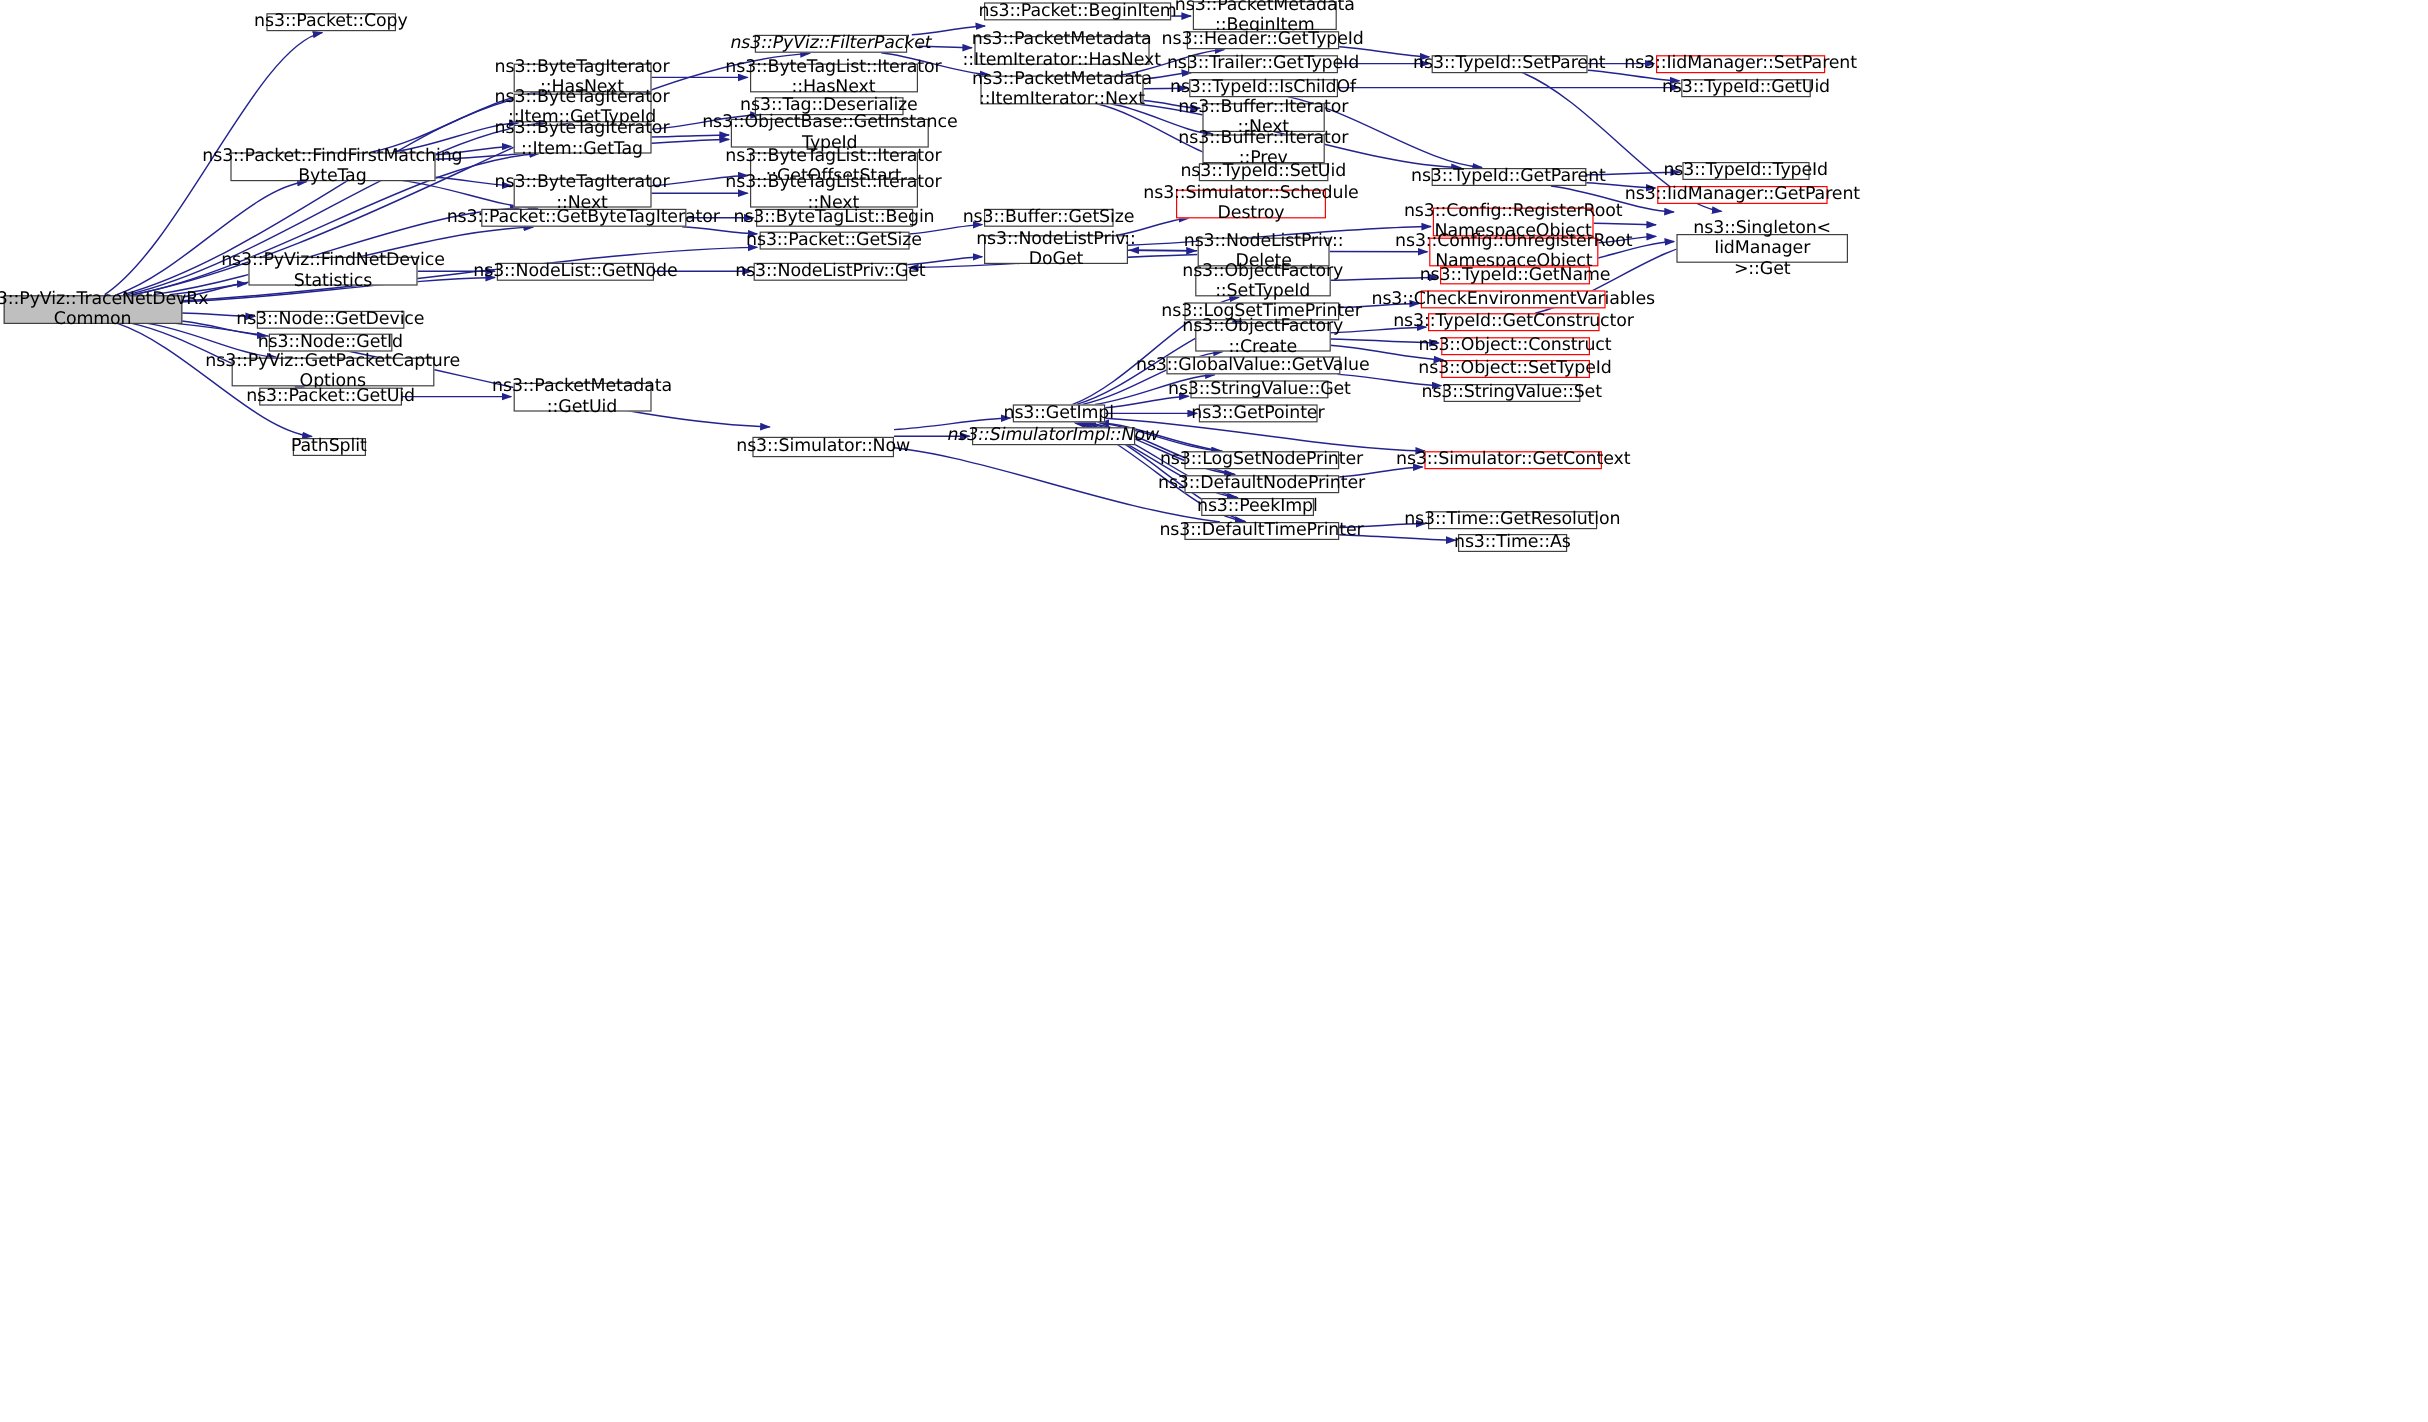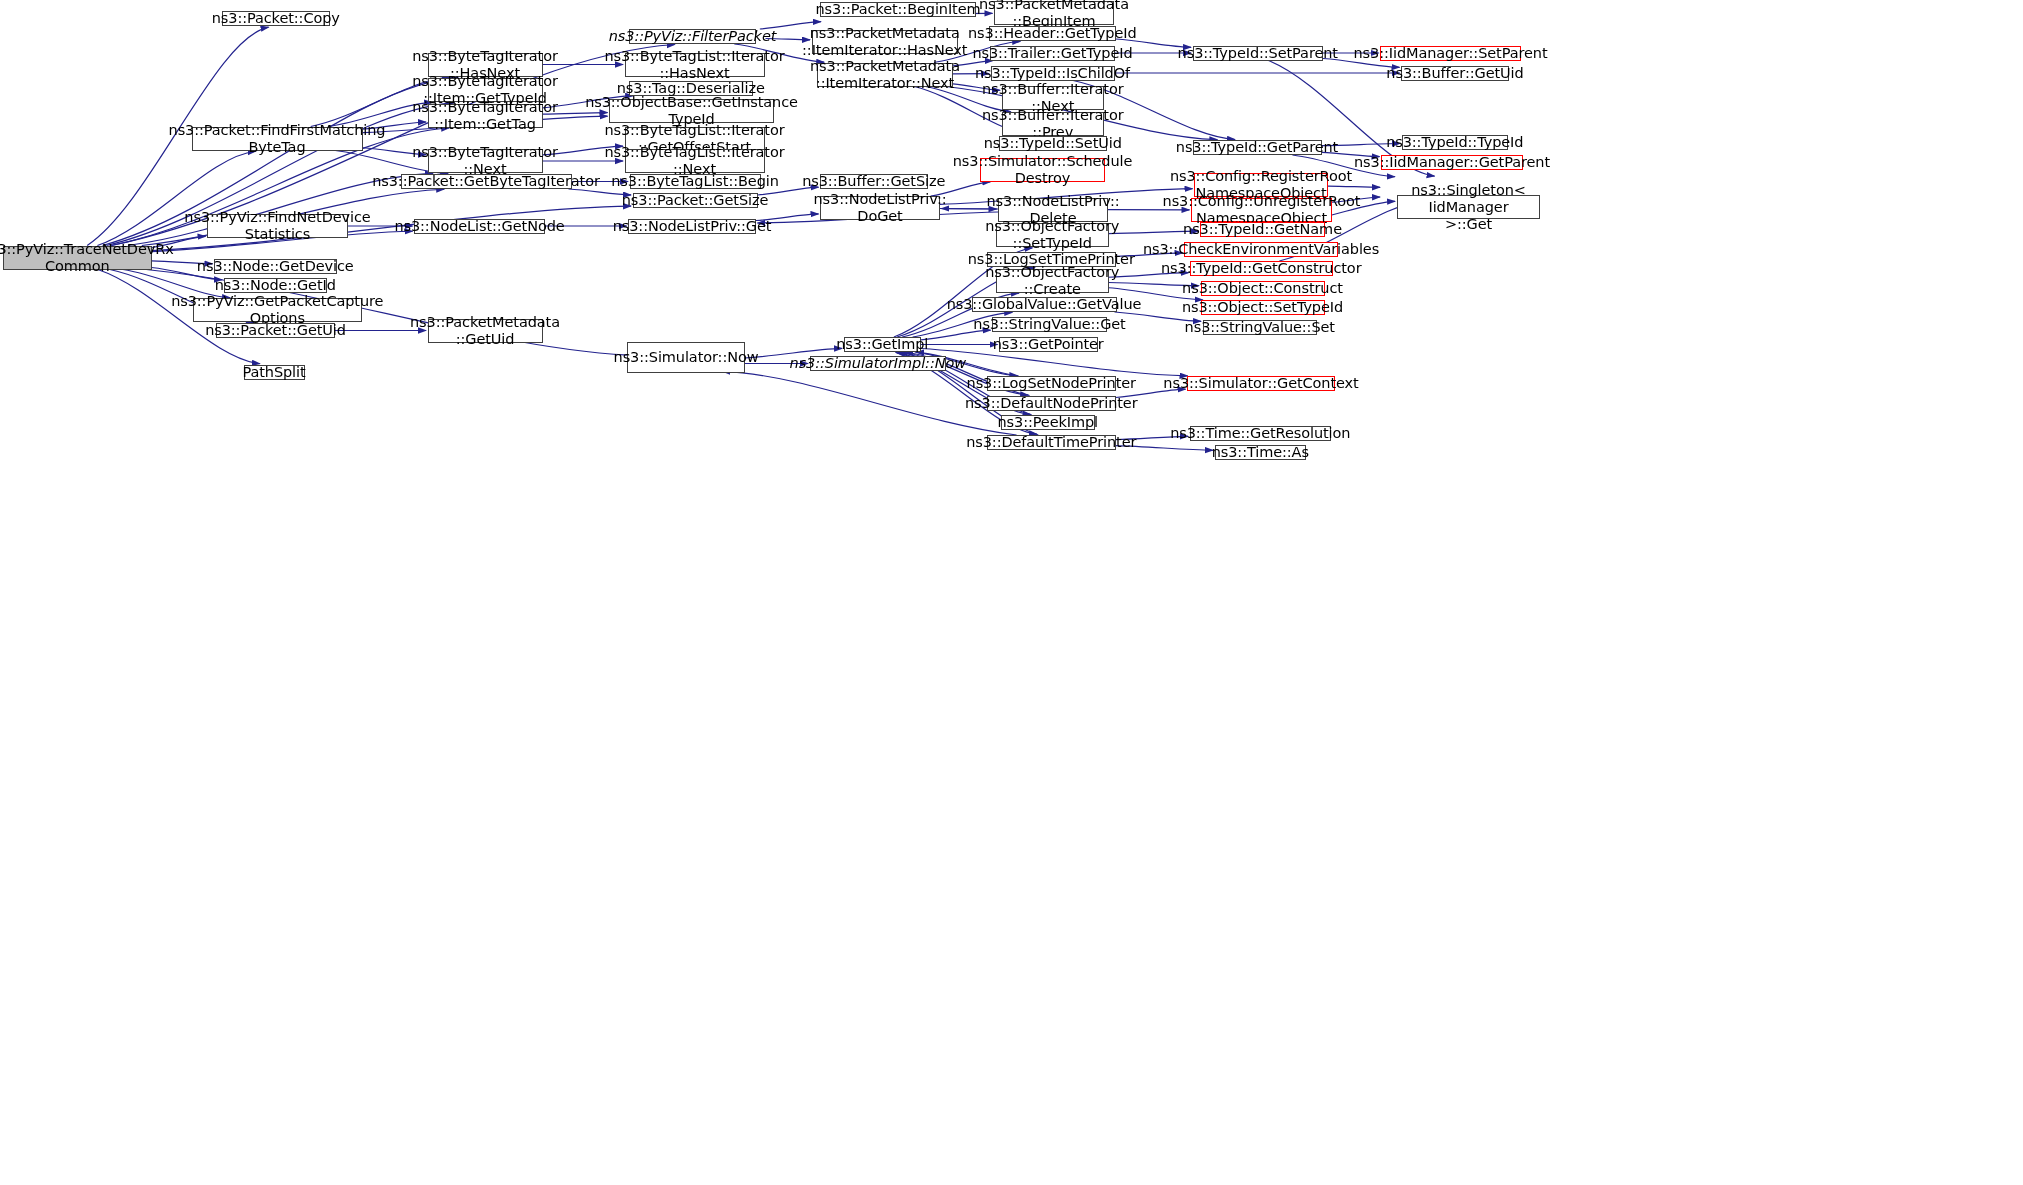--- a/index.html
+++ b/index.html
@@ -202,21 +202,21 @@
       <div class="node" style="left: 989px; top: 26px; width: 126.5px; height: 15px;">ns3::Header::GetTypeId</div>
       <div class="node" style="left: 990px; top: 45.5px; width: 125px; height: 15px; text-align: right;">ns3::Trailer::GetTypeId</div>
       <div class="node" style="left: 990.5px; top: 65.5px; width: 124px; height: 15px;">ns3::TypeId::IsChildOf</div>
       <div class="node" style="left: 1001.5px; top: 85.5px; width: 102.5px; height: 24px;">ns3::Buffer::Iterator
 ::Next</div>
       <div class="node" style="left: 1001.5px; top: 112px; width: 102.5px; height: 24px;">ns3::Buffer::Iterator
 ::Prev</div>
       <div class="node" style="left: 999px; top: 136px; width: 107.5px; height: 15px;">ns3::TypeId::SetUid</div>
       <div class="node" style="left: 1192.5px; top: 45.5px; width: 130.5px; height: 15px;">ns3::TypeId::SetParent</div>
       <div class="node red" style="left: 1380px; top: 45.5px; width: 141px; height: 15px;">ns3::IidManager::SetParent</div>
-      <div class="node" style="left: 1401px; top: 65.5px; width: 108px; height: 15px;">ns3::Buffer::GetUid</div>
+      <div class="node" style="left: 1401px; top: 65.5px; width: 108px; height: 15px;">ns3::TypeId::GetUid</div>
       <div class="node" style="left: 1192.5px; top: 140px; width: 129px; height: 15px;">ns3::TypeId::GetParent</div>
       <div class="node" style="left: 1401.5px; top: 134.5px; width: 106.5px; height: 15px;">ns3::TypeId::TypeId</div>
       <div class="node red" style="left: 1381px; top: 154.5px; width: 142px; height: 15px;">ns3::IidManager::GetParent</div>
       <div class="node" style="left: 1397px; top: 177px; width: 143px; height: 24px; margin-top: 18px;">ns3::Singleton&lt; IidManager
 &gt;::Get</div>
       <div class="node red" style="left: 980px; top: 157.5px; width: 125px; height: 24px;">ns3::Simulator::Schedule
 Destroy</div>
       <div class="node red" style="left: 1194px; top: 172.5px; width: 134px; height: 24px;">ns3::Config::RegisterRoot
 NamespaceObject</div>
       <div class="node red" style="left: 1191px; top: 198px; width: 141px; height: 24px;">ns3::Config::UnregisterRoot
@@ -234,21 +234,21 @@
       <div class="node red" style="left: 1190px; top: 261px; width: 142.5px; height: 15px;">ns3::TypeId::GetConstructor</div>
       <div class="node" style="left: 996px; top: 268.5px; width: 112.5px; height: 24px;">ns3::ObjectFactory
 ::Create</div>
       <div class="node red" style="left: 1200.5px; top: 280.5px; width: 124px; height: 15px;">ns3::Object::Construct</div>
       <div class="node red" style="left: 1200.5px; top: 300px; width: 124px; height: 15px;">ns3::Object::SetTypeId</div>
       <div class="node" style="left: 971.5px; top: 297px; width: 145px; height: 15px;">ns3::GlobalValue::GetValue</div>
       <div class="node" style="left: 992px; top: 317px; width: 115px; height: 15px;">ns3::StringValue::Get</div>
       <div class="node" style="left: 1202.5px; top: 319.5px; width: 114.5px; height: 15px;">ns3::StringValue::Set</div>
       <div class="node" style="left: 843.5px; top: 337px; width: 77.5px; height: 15px;">ns3::GetImpl</div>
       <div class="node" style="left: 999px; top: 337px; width: 98.5px; height: 15px;">ns3::GetPointer</div>
-      <div class="node" style="left: 627px; top: 342px; width: 118px; height: 31px;">ns3::Simulator::Now</div>
+      <div class="node" style="left: 627px; top: 364px; width: 118px; height: 17px;">ns3::Simulator::Now</div>
       <div class="node" style="left: 809.5px; top: 356px; width: 136.5px; height: 15px; font-style: italic;">ns3::SimulatorImpl::Now</div>
       <div class="node" style="left: 987px; top: 376px; width: 128.5px; height: 15px;">ns3::LogSetNodePrinter</div>
       <div class="node red" style="left: 1187px; top: 376px; width: 148px; height: 15px;">ns3::Simulator::GetContext</div>
       <div class="node" style="left: 987px; top: 395.5px; width: 128.5px; height: 15px;">ns3::DefaultNodePrinter</div>
       <div class="node" style="left: 1000.5px; top: 415px; width: 94.5px; height: 15px;">ns3::PeekImpl</div>
       <div class="node" style="left: 987px; top: 435px; width: 128.5px; height: 15px;">ns3::DefaultTimePrinter</div>
       <div class="node" style="left: 1189.5px; top: 425.5px; width: 141.5px; height: 15px;">ns3::Time::GetResolution</div>
       <div class="node" style="left: 1214.5px; top: 445px; width: 91.5px; height: 15px;">ns3::Time::As</div>
     </div>
 </div>

